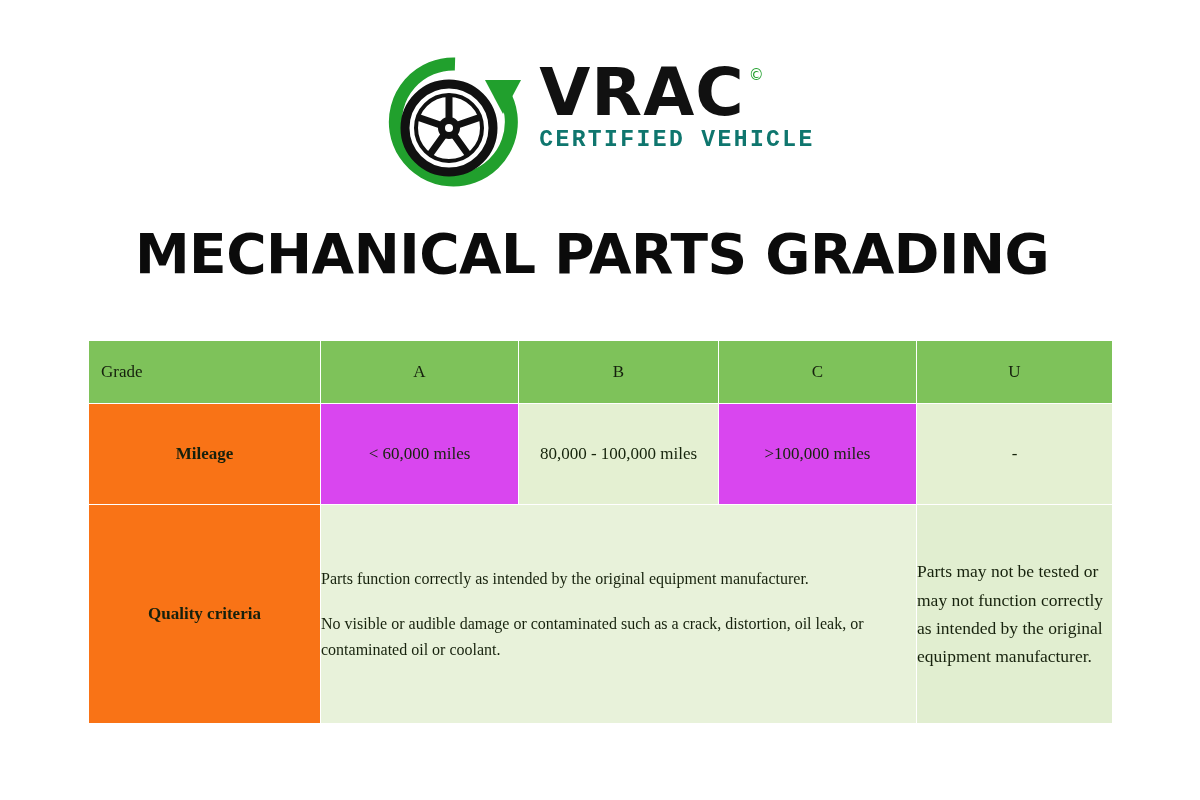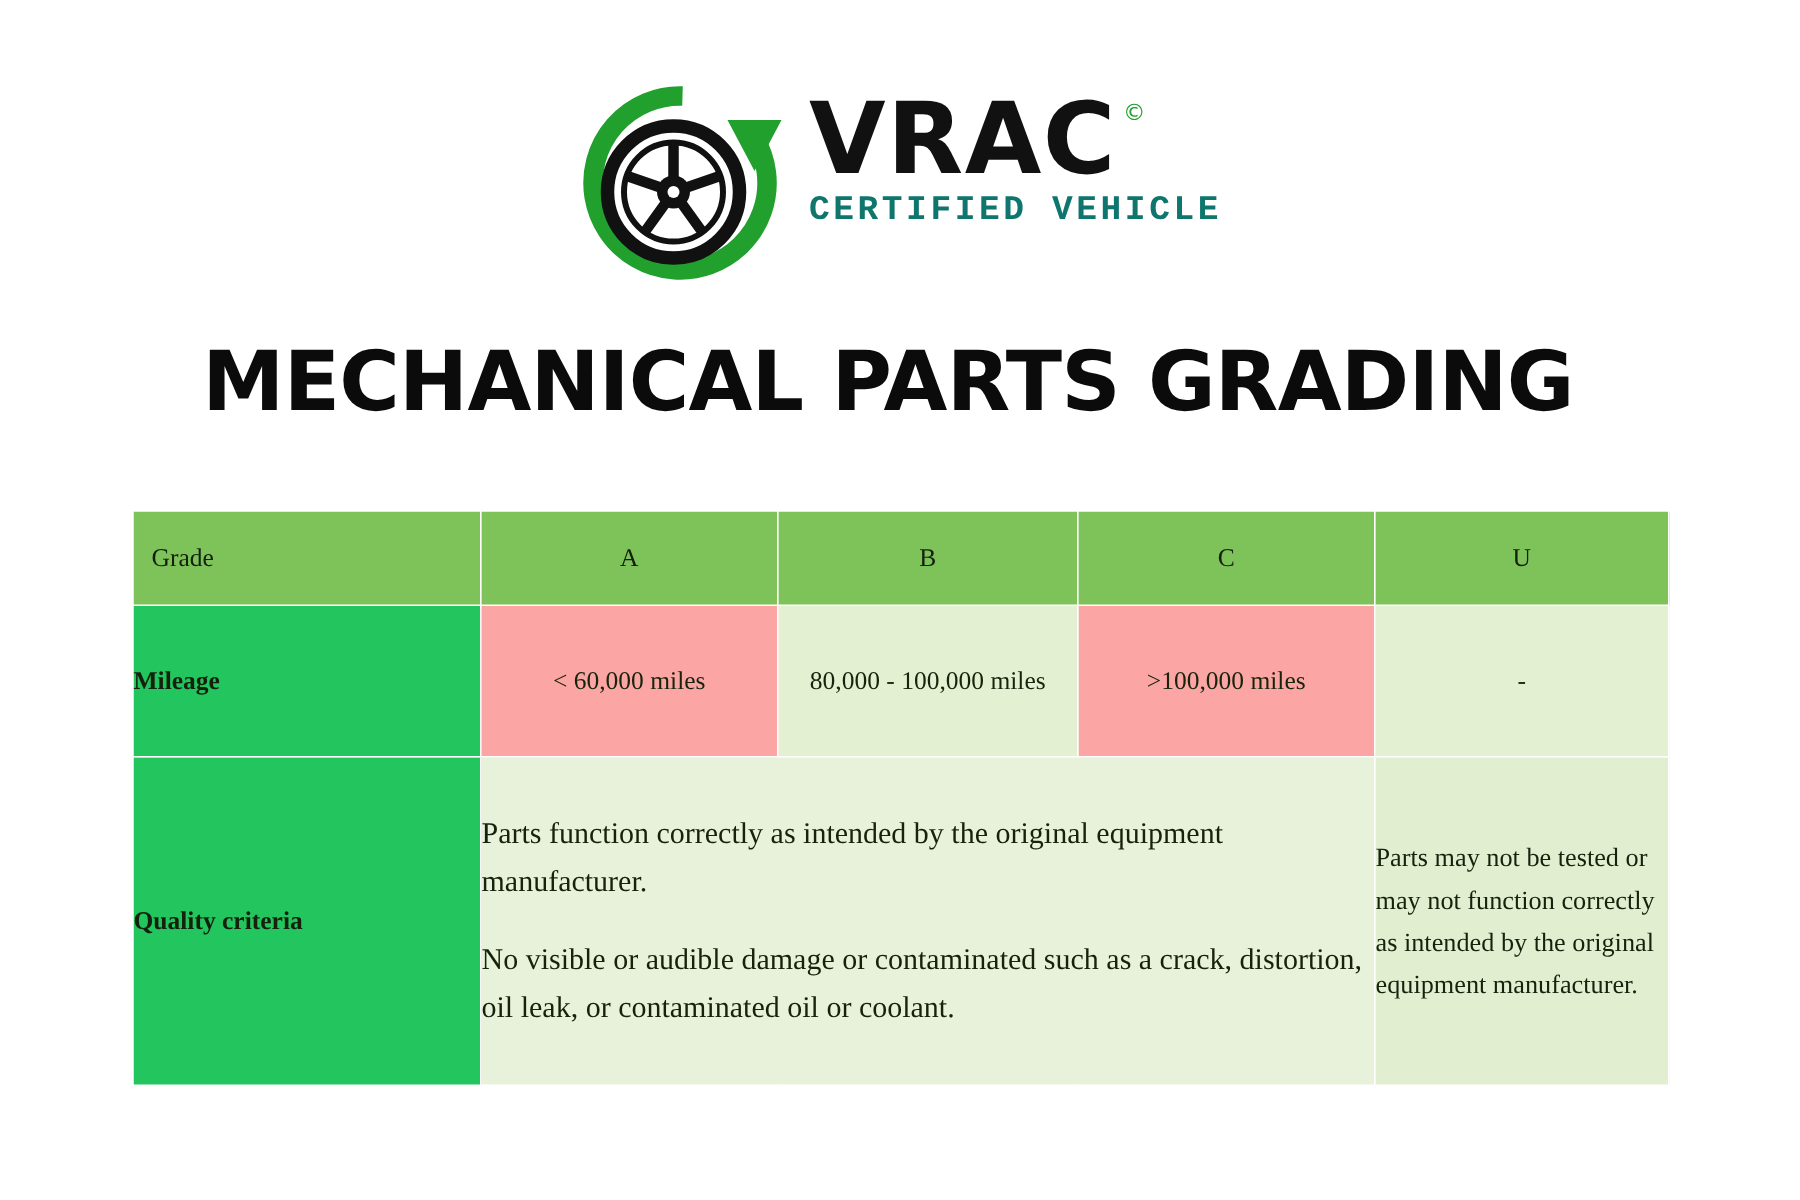--- a/index.html
+++ b/index.html
@@ -120,47 +120,47 @@
     font-size: 17px;
     color: #15200d;
     text-align: center;
   }
   .head-cell.label {
     text-align: left;
     padding-left: 12px;
   }
 
   .row-label {
-    background: #22c55e;
+    background: #f97316;
     font-family: "Liberation Serif", serif;
     font-weight: bold;
     font-size: 17px;
     color: #15200d;
-    text-align: left;
+    text-align: center;
     padding-left: 12px;
   }
 
   .data-cell {
-    background: #fca5a5;
+    background: #d946ef;
     font-family: "Liberation Serif", serif;
     font-size: 17px;
     color: #16240c;
     text-align: center;
     padding: 10px 14px;
     line-height: 1.35;
   }
   .data-cell.alt { background: #e4f0d2; }
 
   .mileage-row td { height: 100px; }
 
   .criteria-cell {
     background: #e8f2da;
     text-align: left;
     font-family: "Liberation Serif", serif;
-    font-size: 20px;
+    font-size: 16px;
     color: #17220d;
     padding: 22px 18px 22px 22px;
     line-height: 1.6;
     vertical-align: top;
   }
   .criteria-cell p { margin: 0 0 20px 0; }
   .criteria-cell p:last-child { margin-bottom: 0; }
 
   .criteria-u {
     background: #e1eed0;

